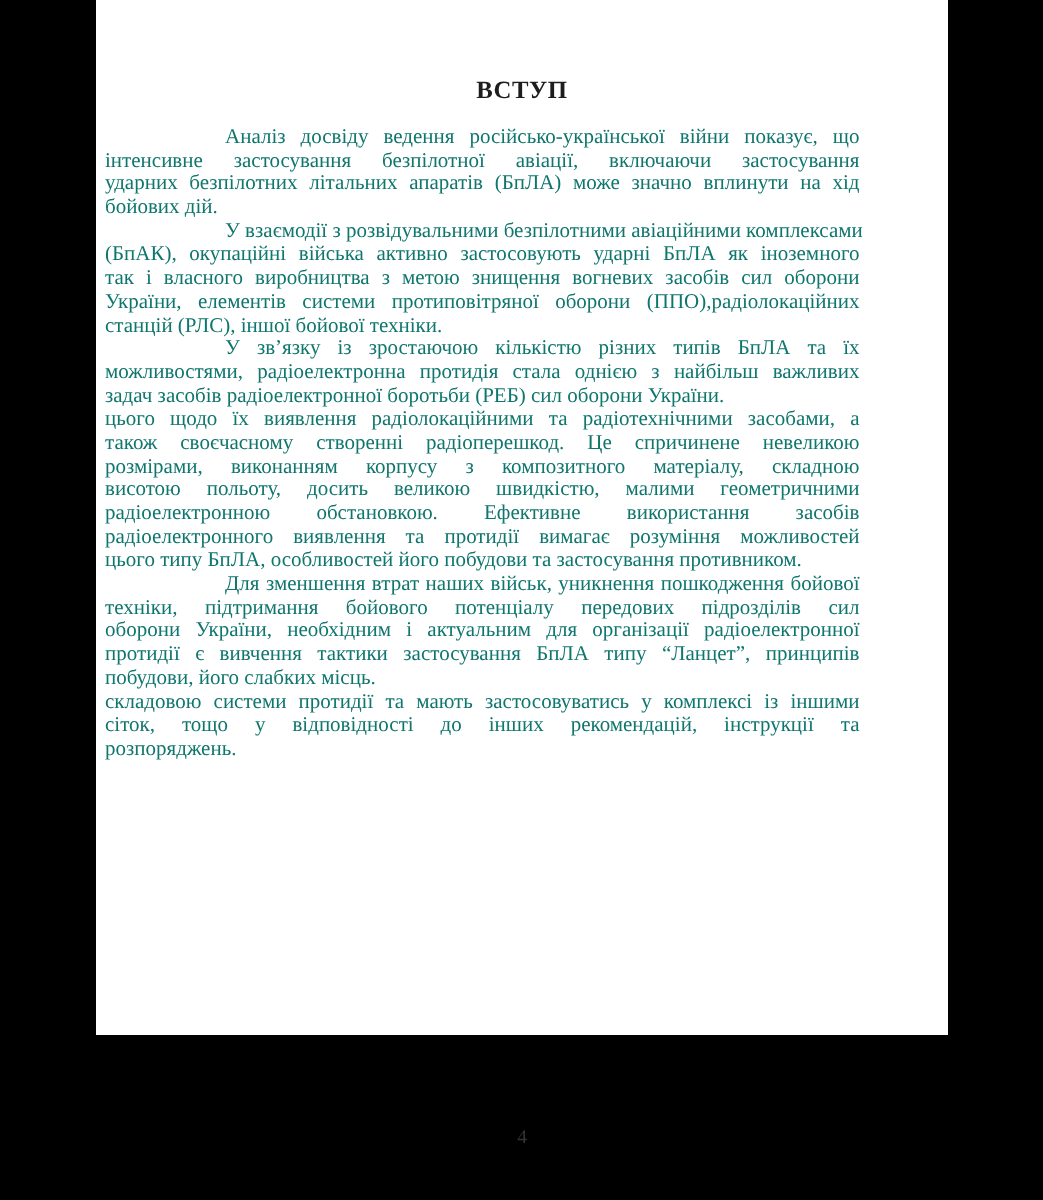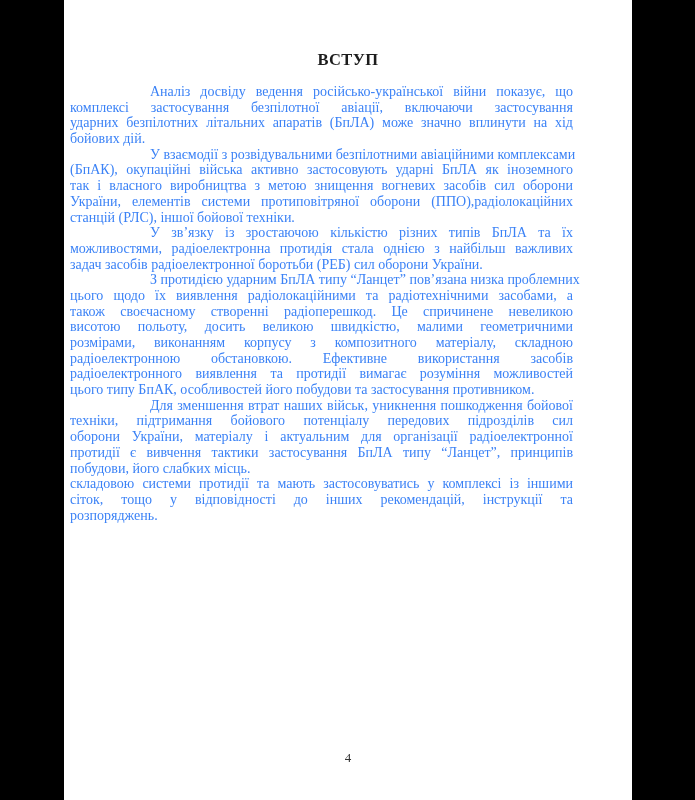--- a/index.html
+++ b/index.html
@@ -12,21 +12,21 @@
     height: 800px;
     background: #000000;
     overflow: hidden;
     font-family: "Liberation Serif", "DejaVu Serif", serif;
   }
   .paper {
     position: absolute;
     left: 64px;
     top: 0;
     width: 568px;
-    height: 800px;
+    height: 690px;
     background: #ffffff;
     color: #222222;
   }
   .doc-title {
     position: absolute;
     top: 51px;
     left: 0;
     width: 100%;
     text-align: center;
     font-weight: bold;
@@ -42,21 +42,21 @@
     width: 503px;
   }
   .line {
     height: 15.7px;
     line-height: 15.7px;
     font-size: 14px;
     white-space: nowrap;
     overflow: visible;
     text-align: justify;
     text-align-last: justify;
-    color: #3b82f6;
+    color: #0f766e;
   }
   .line.pfirst {
     text-indent: 80px;
   }
   .line.plast {
     text-align-last: left;
   }
   .page-num {
     position: absolute;
     top: 750px;
@@ -69,42 +69,41 @@
   }
 </style>
 </head>
 <body>
 
 <div class="canvas">
   <div class="paper">
     <div class="doc-title">ВСТУП</div>
     <div class="doc-body" id="doc-body">
         <div class="line pfirst">Аналіз досвіду ведення російсько-української війни показує, що</div>
-        <div class="line">комплексі застосування безпілотної авіації, включаючи застосування</div>
+        <div class="line">інтенсивне застосування безпілотної авіації, включаючи застосування</div>
         <div class="line">ударних безпілотних літальних апаратів (БпЛА) може значно вплинути на хід</div>
         <div class="line plast">бойових дій.</div>
         <div class="line pfirst">У взаємодії з розвідувальними безпілотними авіаційними комплексами</div>
         <div class="line">(БпАК), окупаційні війська активно застосовують ударні БпЛА як іноземного</div>
         <div class="line">так і власного виробництва з метою знищення вогневих засобів сил оборони</div>
         <div class="line">України, елементів системи протиповітряної оборони (ППО),радіолокаційних</div>
         <div class="line plast">станцій (РЛС), іншої бойової техніки.</div>
         <div class="line pfirst">У зв’язку із зростаючою кількістю різних типів БпЛА та їх</div>
         <div class="line">можливостями, радіоелектронна протидія стала однією з найбільш важливих</div>
         <div class="line plast">задач засобів радіоелектронної боротьби (РЕБ) сил оборони України.</div>
-        <div class="line pfirst">З протидією ударним БпЛА типу “Ланцет” пов’язана низка проблемних</div>
         <div class="line">цього щодо їх виявлення радіолокаційними та радіотехнічними засобами, а</div>
         <div class="line">також своєчасному створенні радіоперешкод. Це спричинене невеликою</div>
+        <div class="line">розмірами, виконанням корпусу з композитного матеріалу, складною</div>
         <div class="line">висотою польоту, досить великою швидкістю, малими геометричними</div>
-        <div class="line">розмірами, виконанням корпусу з композитного матеріалу, складною</div>
         <div class="line">радіоелектронною обстановкою. Ефективне використання засобів</div>
         <div class="line">радіоелектронного виявлення та протидії вимагає розуміння можливостей</div>
-        <div class="line plast">цього типу БпАК, особливостей його побудови та застосування противником.</div>
+        <div class="line plast">цього типу БпЛА, особливостей його побудови та застосування противником.</div>
         <div class="line pfirst">Для зменшення втрат наших військ, уникнення пошкодження бойової</div>
         <div class="line">техніки, підтримання бойового потенціалу передових підрозділів сил</div>
-        <div class="line">оборони України, матеріалу і актуальним для організації радіоелектронної</div>
+        <div class="line">оборони України, необхідним і актуальним для організації радіоелектронної</div>
         <div class="line">протидії є вивчення тактики застосування БпЛА типу “Ланцет”, принципів</div>
         <div class="line plast">побудови, його слабких місць.</div>
         <div class="line">складовою системи протидії та мають застосовуватись у комплексі із іншими</div>
         <div class="line">сіток, тощо у відповідності до інших рекомендацій, інструкції та</div>
         <div class="line plast">розпоряджень.</div>
       </div>
     <div class="page-num">4</div>
   </div>
 </div>
 

